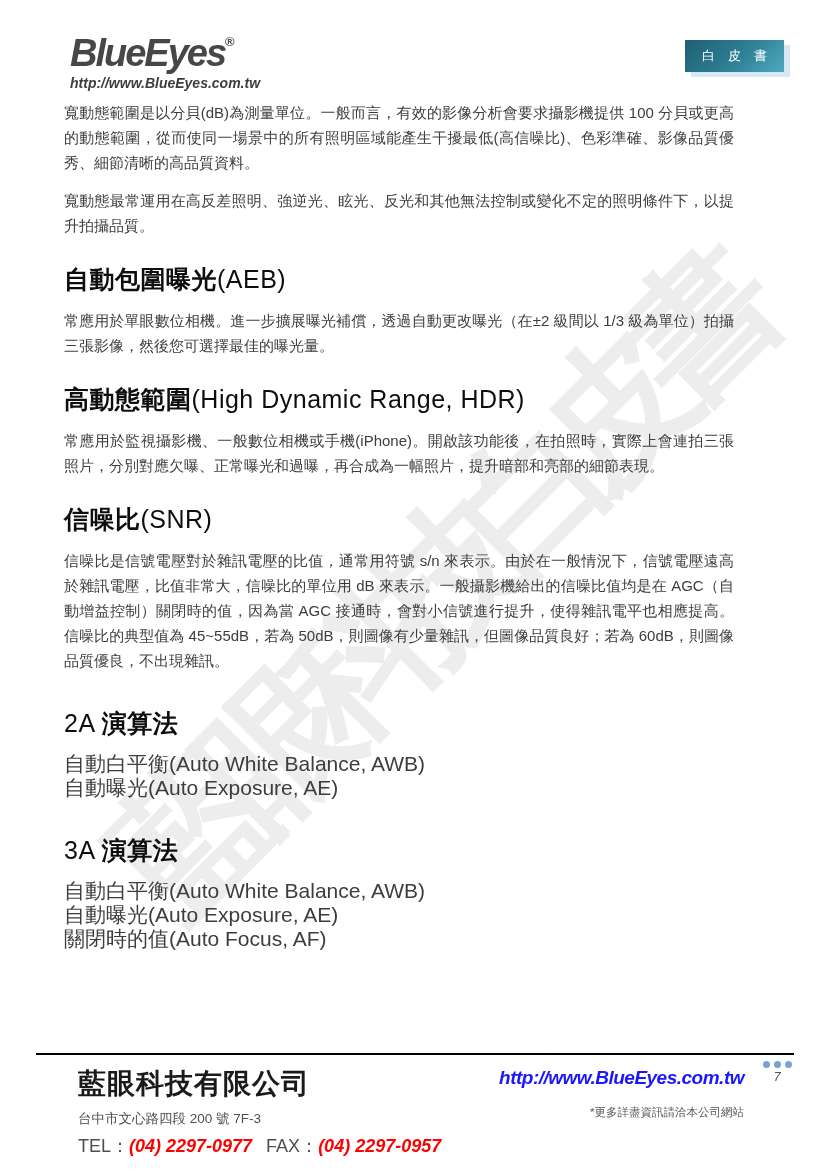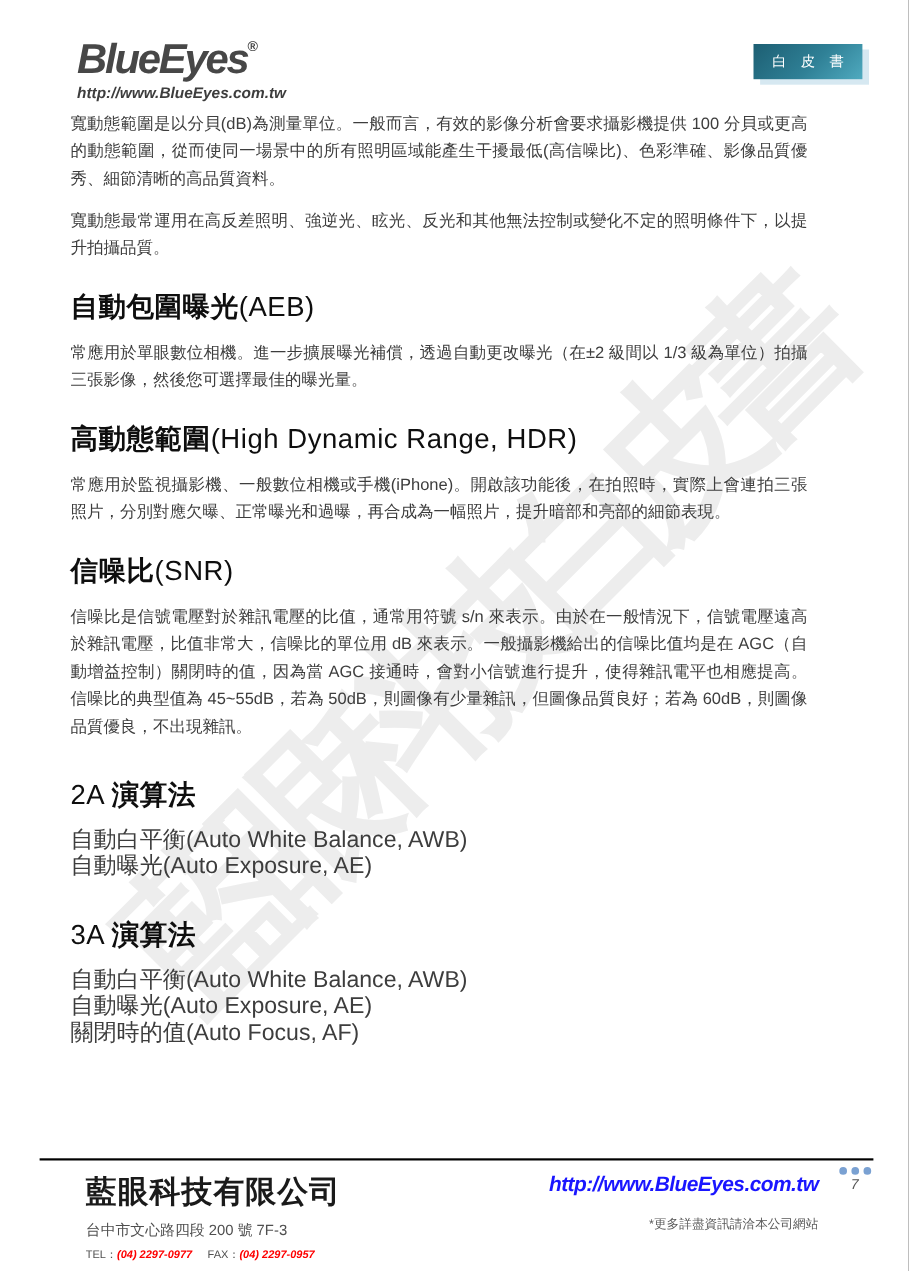--- a/index.html
+++ b/index.html
@@ -72,21 +72,21 @@
   .mt-big { margin-top: 34px !important; }
   
   .footer {
     position: absolute; left: 36px; right: 32px; top: 1053px;
     border-top: 2px solid #000000;
     z-index: 2;
   }
   .f-left { position: absolute; left: 42px; top: 10px; }
   .f-company { font-size: 28px; font-weight: bold; color: #1a1a1a; letter-spacing: 1px; }
   .f-address { margin-top: 7px; font-size: 13.5px; color: #4f4f4f; }
-  .f-telrow { margin-top: 6px; font-size: 10px; color: #4f4f4f; }
+  .f-telrow { margin-top: 6px; font-size: 18px; color: #4f4f4f; }
   .f-label { color: #4f4f4f; }
   .f-phone { color: #fe0000; font-weight: bold; font-style: italic; }
   .f-fax-label { margin-left: 14px; }
   .f-right { position: absolute; right: 50px; top: 12px; text-align: right; }
   .f-website {
     font-size: 19px; font-weight: bold; font-style: italic;
     color: #1a16ff; text-decoration: none; letter-spacing: -0.5px;
   }
   .f-note { margin-top: 16px; font-size: 11.5px; color: #595959; }
   .f-page { position: absolute; right: 0; top: 6px; width: 34px; text-align: center; }

